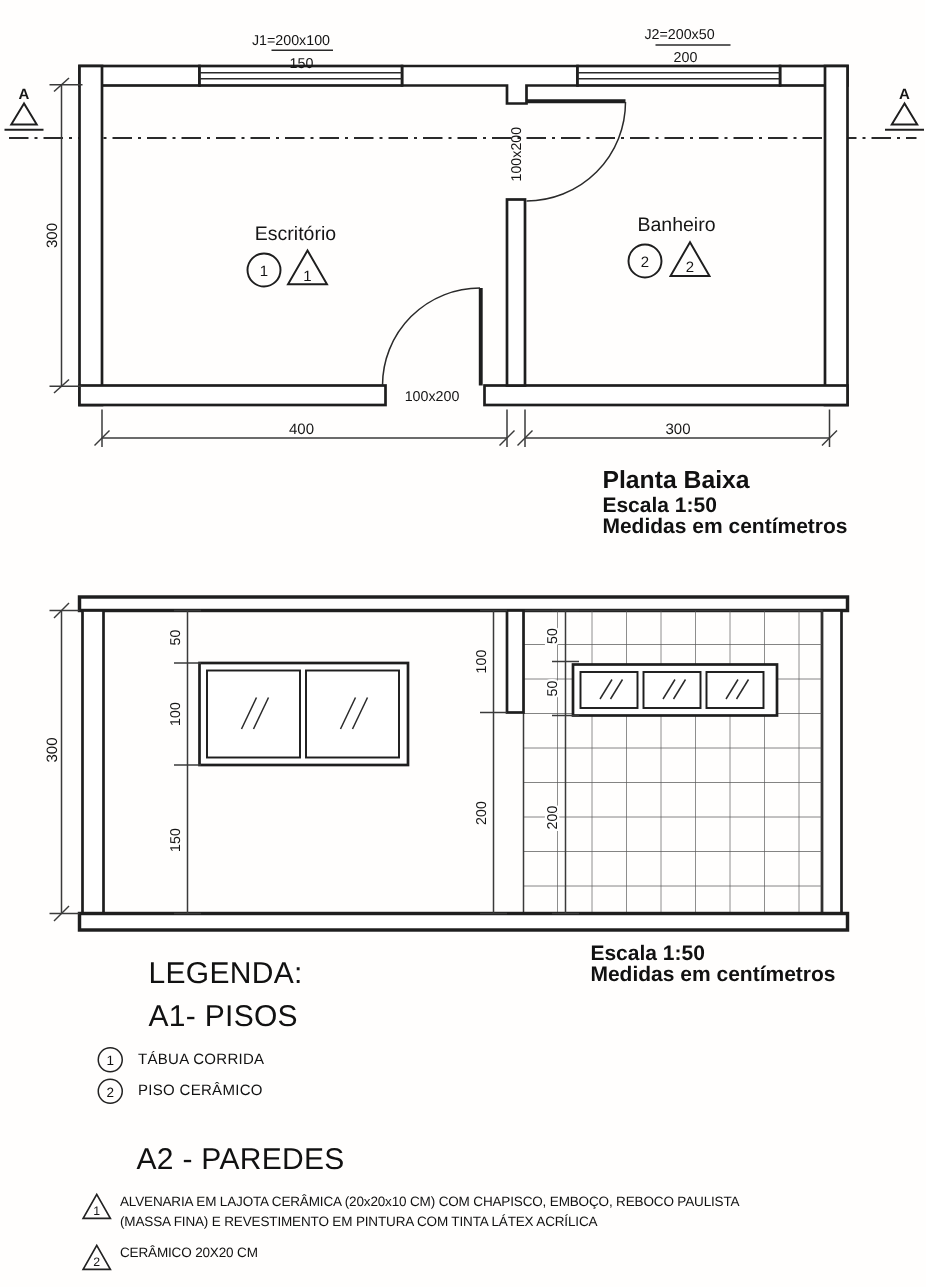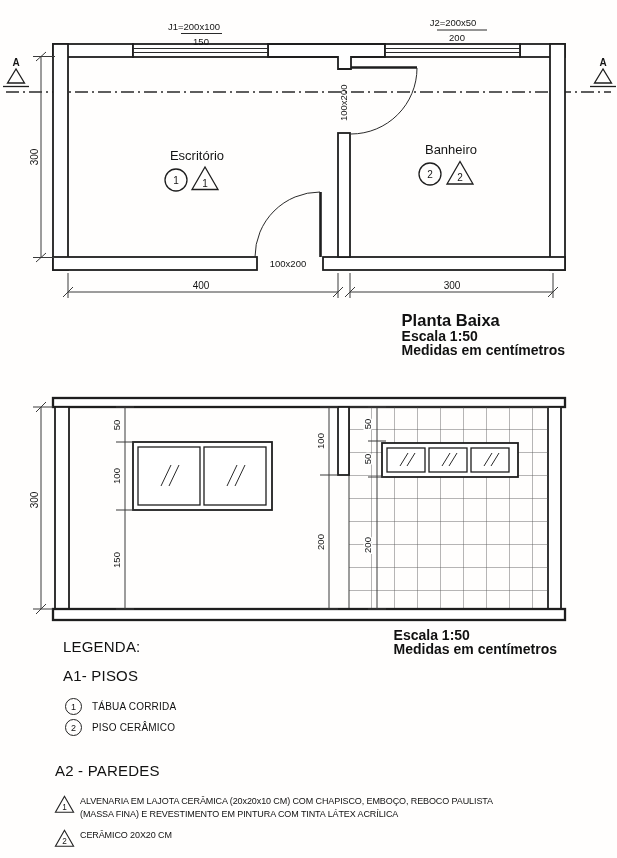--- a/index.html
+++ b/index.html
@@ -17,21 +17,21 @@
   .t9{font-size:9.5px;}
   .t10{font-size:10px;}
   .t13{font-size:13px;}
   .tb{font-weight:bold;}
   .halo{stroke:#fff;stroke-width:3px;paint-order:stroke;}
   .titles{position:absolute;text-align:left;}
   .titles .big{font-size:16.5px;font-weight:bold;line-height:18px;}
   .titles .small{font-size:14px;font-weight:bold;line-height:14px;}
   .plan-titles{top:311px;right:52px;}
   .section-titles{top:628px;right:60px;}
-  .lg-h{position:absolute;font-size:15px;letter-spacing:0.2px;}
+  .lg-h{position:absolute;font-size:20px;letter-spacing:0.2px;margin-left:36px;}
   .lg-item{position:absolute;display:flex;align-items:center;}
   .circle-ref{display:inline-flex;width:15px;height:15px;border:1.2px solid #222;
               border-radius:50%;align-items:center;justify-content:center;
               font-size:9px;margin-right:10px;flex:0 0 auto;}
   .lg-label{font-size:10px;letter-spacing:0.2px;}
   .wall-item{position:absolute;display:flex;align-items:flex-start;gap:5px;}
   .wall-text{font-size:9px;line-height:12.5px;letter-spacing:-0.1px;white-space:nowrap;}
 </style>
 </head>
 <body>

